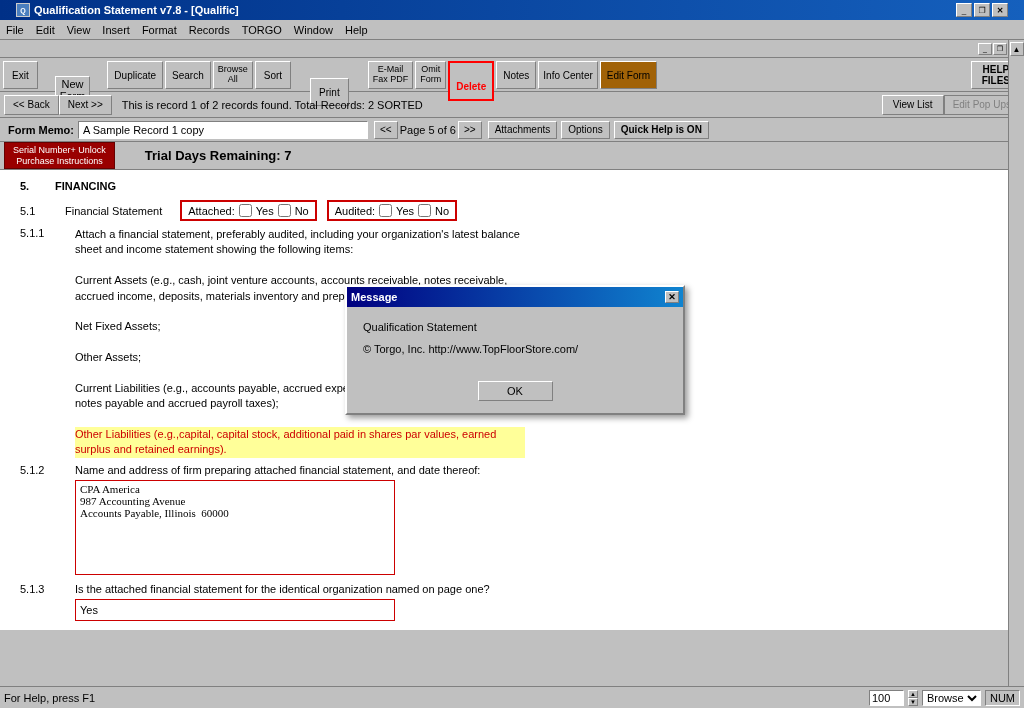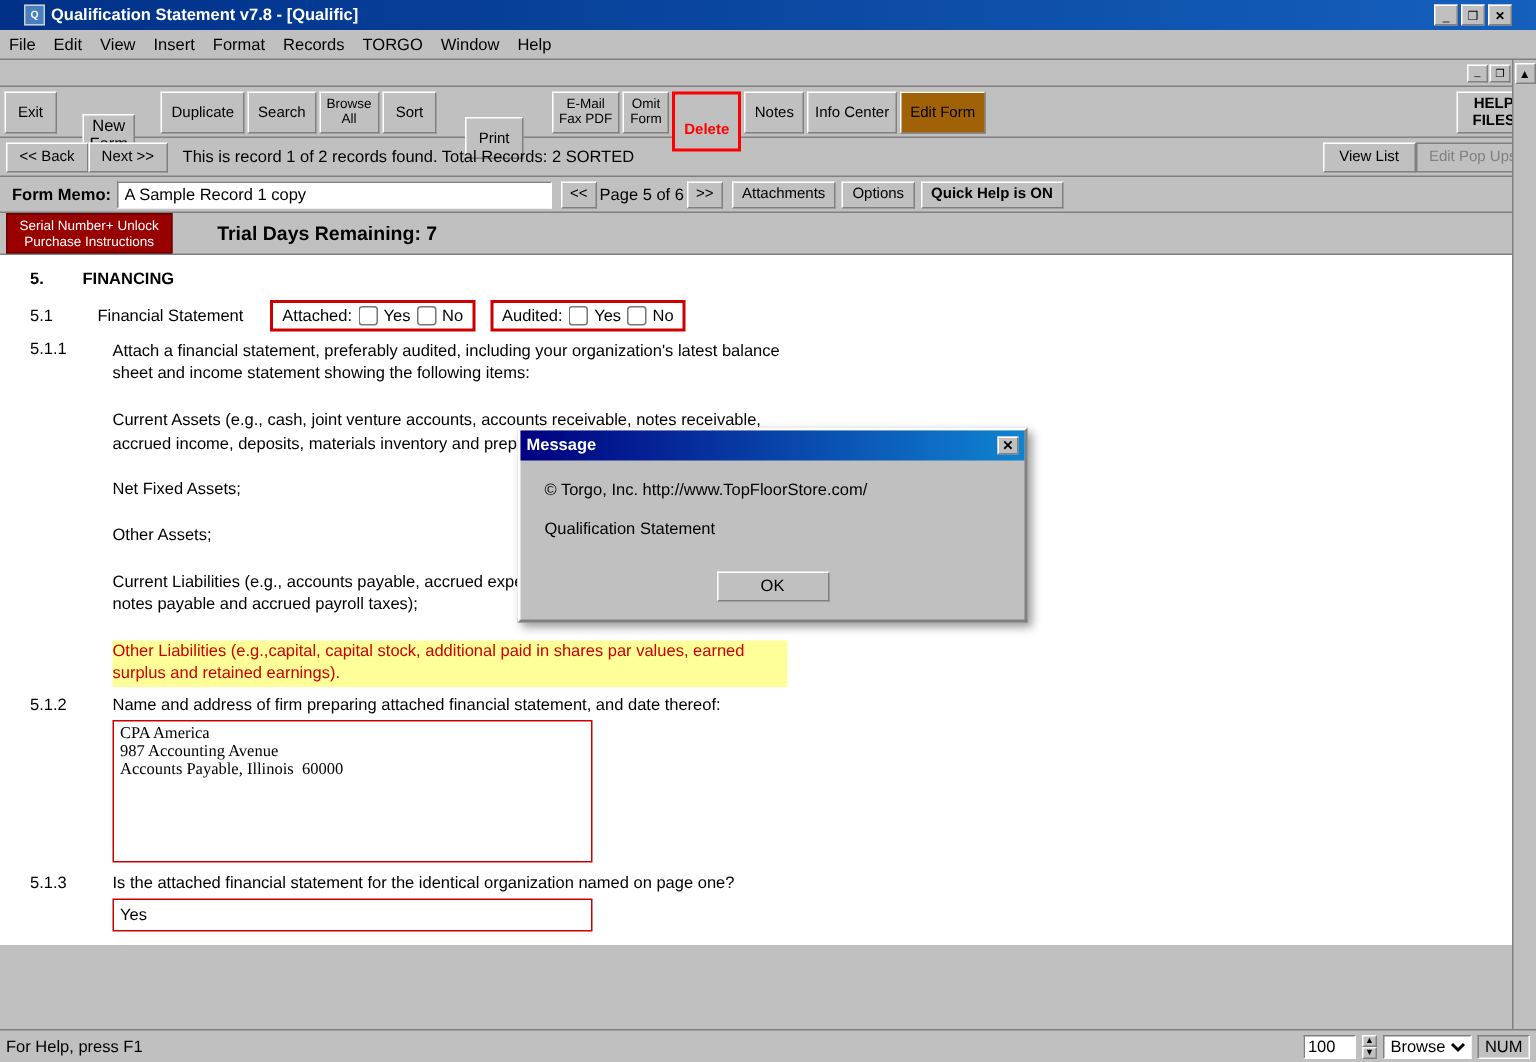--- a/index.html
+++ b/index.html
@@ -188,21 +188,21 @@
 
 <div style="position:fixed;top:0;left:0;width:100%;height:100%;z-index:100;">
   <div style="position:absolute;top:285px;left:345px;width:340px;background:#c0c0c0;border:2px solid;border-color:#fff #808080 #808080 #fff;box-shadow:3px 3px 6px rgba(0,0,0,0.4);z-index:101;">
 
     <div style="background:linear-gradient(to right,#000080,#1084d0);color:white;height:20px;display:flex;align-items:center;justify-content:space-between;padding:0 4px;">
       <span style="font-size:11px;font-weight:bold;">Message</span>
       <button style="width:14px;height:12px;background:#c0c0c0;border:1px solid;border-color:#fff #808080 #808080 #fff;font-size:9px;cursor:pointer;color:#000;font-weight:bold;">✕</button>
     </div>
 
     <div style="padding:14px 16px 8px;">
+      <p style="font-size:11px;margin-bottom:10px;">Qualification Statement</p>
       <p style="font-size:11px;margin-bottom:14px;">© Torgo, Inc. http://www.TopFloorStore.com/</p>
-      <p style="font-size:11px;margin-bottom:10px;">Qualification Statement</p>
     </div>
 
     <div style="display:flex;justify-content:center;padding:4px 16px 12px;">
       <button style="background:#c0c0c0;border:1px solid;border-color:#fff #808080 #808080 #fff;padding:3px 28px;font-size:11px;cursor:pointer;min-width:75px;">OK</button>
     </div>
   </div>
 </div>
 
 </body></html>

